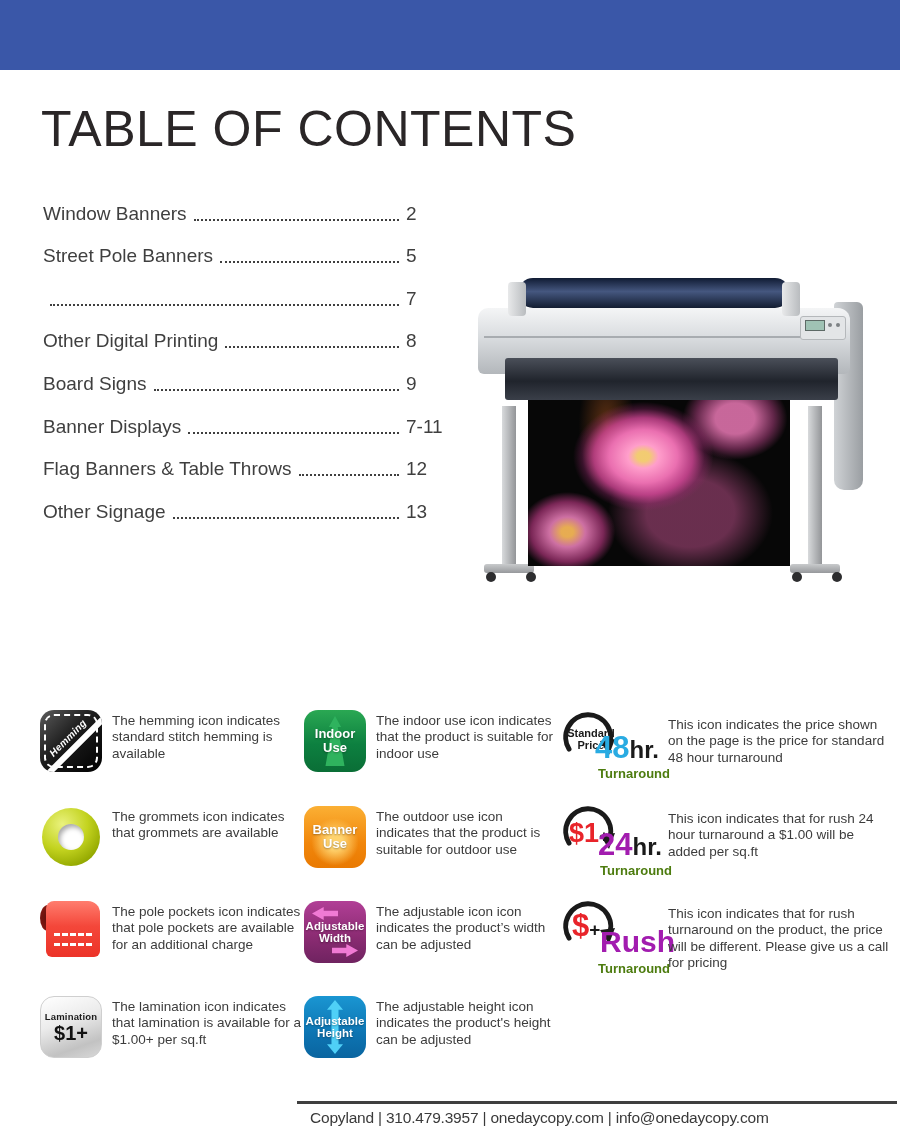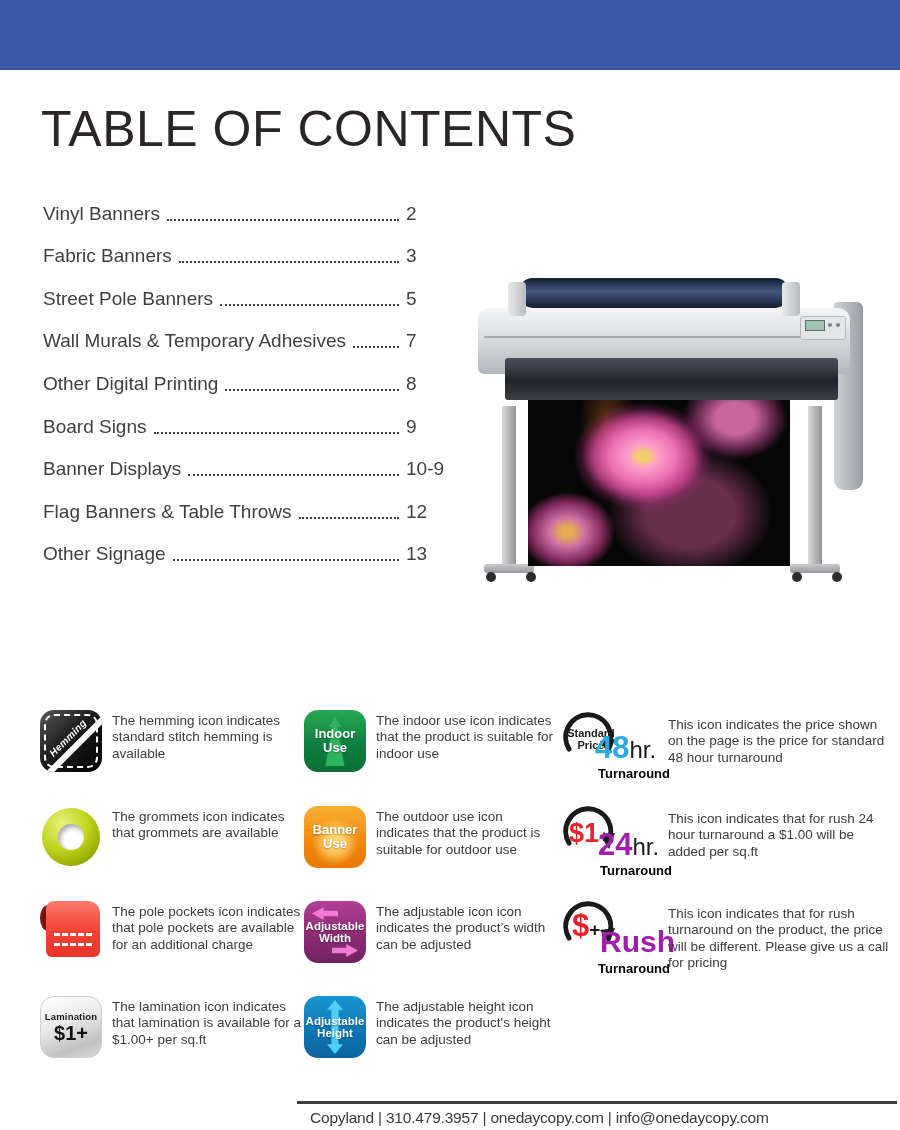--- a/index.html
+++ b/index.html
@@ -96,22 +96,22 @@
   
   .turn{position:absolute;left:0;top:0;width:105px;height:88px;}
   .turn svg{position:absolute;left:0;top:3px;}
   .t-inside{position:absolute;left:5px;top:19px;width:48px;text-align:center;font-size:11px;font-weight:bold;color:#1a1a1a;line-height:1.1;}
   .t-money{position:absolute;white-space:nowrap;}
   .t-money .dollar{color:#e8242a;font-weight:bold;}
   .t-money .plus{color:#1a1a1a;font-weight:bold;}
   .t-big{position:absolute;white-space:nowrap;line-height:1;}
   .t-big .big{font-weight:bold;font-size:31px;}
   .t-big .big.cyan{color:#29abe2;} .t-big .big.red{color:#a21caf;margin-top:24px;}
-  .t-big .unit{font-weight:normal;font-size:24px;color:#1a1a1a;}
-  .t-bottom{position:absolute;font-size:13px;font-weight:bold;color:#000000;white-space:nowrap;}
+  .t-big .unit{font-weight:bold;font-size:24px;color:#1a1a1a;}
+  .t-bottom{position:absolute;font-size:13px;font-weight:bold;color:#4d7c0f;white-space:nowrap;}
   
   .turn.std .t-big{left:33px;top:24px;}  .turn.std .t-bottom{left:36px;top:58px;}
   .turn.h24 .t-money{left:7px;top:16px;} .turn.h24 .dollar{font-size:27px;} .turn.h24 .plus{font-size:17px;}
   .turn.h24 .t-big{left:36px;top:27px;}  .turn.h24 .t-bottom{left:38px;top:61px;}
   .turn.rush .t-money{left:10px;top:11px;} .turn.rush .dollar{font-size:31px;} .turn.rush .plus{font-size:19px;}
   .turn.rush .t-big{left:38px;top:30px;} .turn.rush .t-big .big{font-size:30px;}
   .turn.rush .t-bottom{left:36px;top:64px;}
   
   .footer-line{position:absolute;left:297px;top:1101px;width:600px;height:2.5px;background:#3f3f3f;}
   .footer-text{position:absolute;left:310px;top:1109px;font-size:15.5px;color:#3a3a3a;letter-spacing:-.2px;}
@@ -120,53 +120,47 @@
 <body>
 
 <div id="page">
 
   <div class="top-bar"></div>
 
   <div class="page-title">TABLE OF CONTENTS</div>
 
   <div class="toc">
     <div class="toc-row">
-      <span class="toc-label">Vinyl Banners</span>
+      <span class="toc-label">Window Banners</span>
       <span class="leader"></span>
       <span class="toc-page">2</span>
     </div>
     <div class="toc-row">
-      <span class="toc-label">Fabric Banners</span>
-      <span class="leader"></span>
-      <span class="toc-page">3</span>
-    </div>
-    <div class="toc-row">
       <span class="toc-label">Street Pole Banners</span>
       <span class="leader"></span>
       <span class="toc-page">5</span>
     </div>
     <div class="toc-row">
-      <span class="toc-label">Wall Murals &amp; Temporary Adhesives</span>
       <span class="leader"></span>
       <span class="toc-page">7</span>
     </div>
     <div class="toc-row">
       <span class="toc-label">Other Digital Printing</span>
       <span class="leader"></span>
       <span class="toc-page">8</span>
     </div>
     <div class="toc-row">
       <span class="toc-label">Board Signs</span>
       <span class="leader"></span>
       <span class="toc-page">9</span>
     </div>
     <div class="toc-row">
       <span class="toc-label">Banner Displays</span>
       <span class="leader"></span>
-      <span class="toc-page">10-9</span>
+      <span class="toc-page">7-11</span>
     </div>
     <div class="toc-row">
       <span class="toc-label">Flag Banners &amp; Table Throws</span>
       <span class="leader"></span>
       <span class="toc-page">12</span>
     </div>
     <div class="toc-row">
       <span class="toc-label">Other Signage</span>
       <span class="leader"></span>
       <span class="toc-page">13</span>

